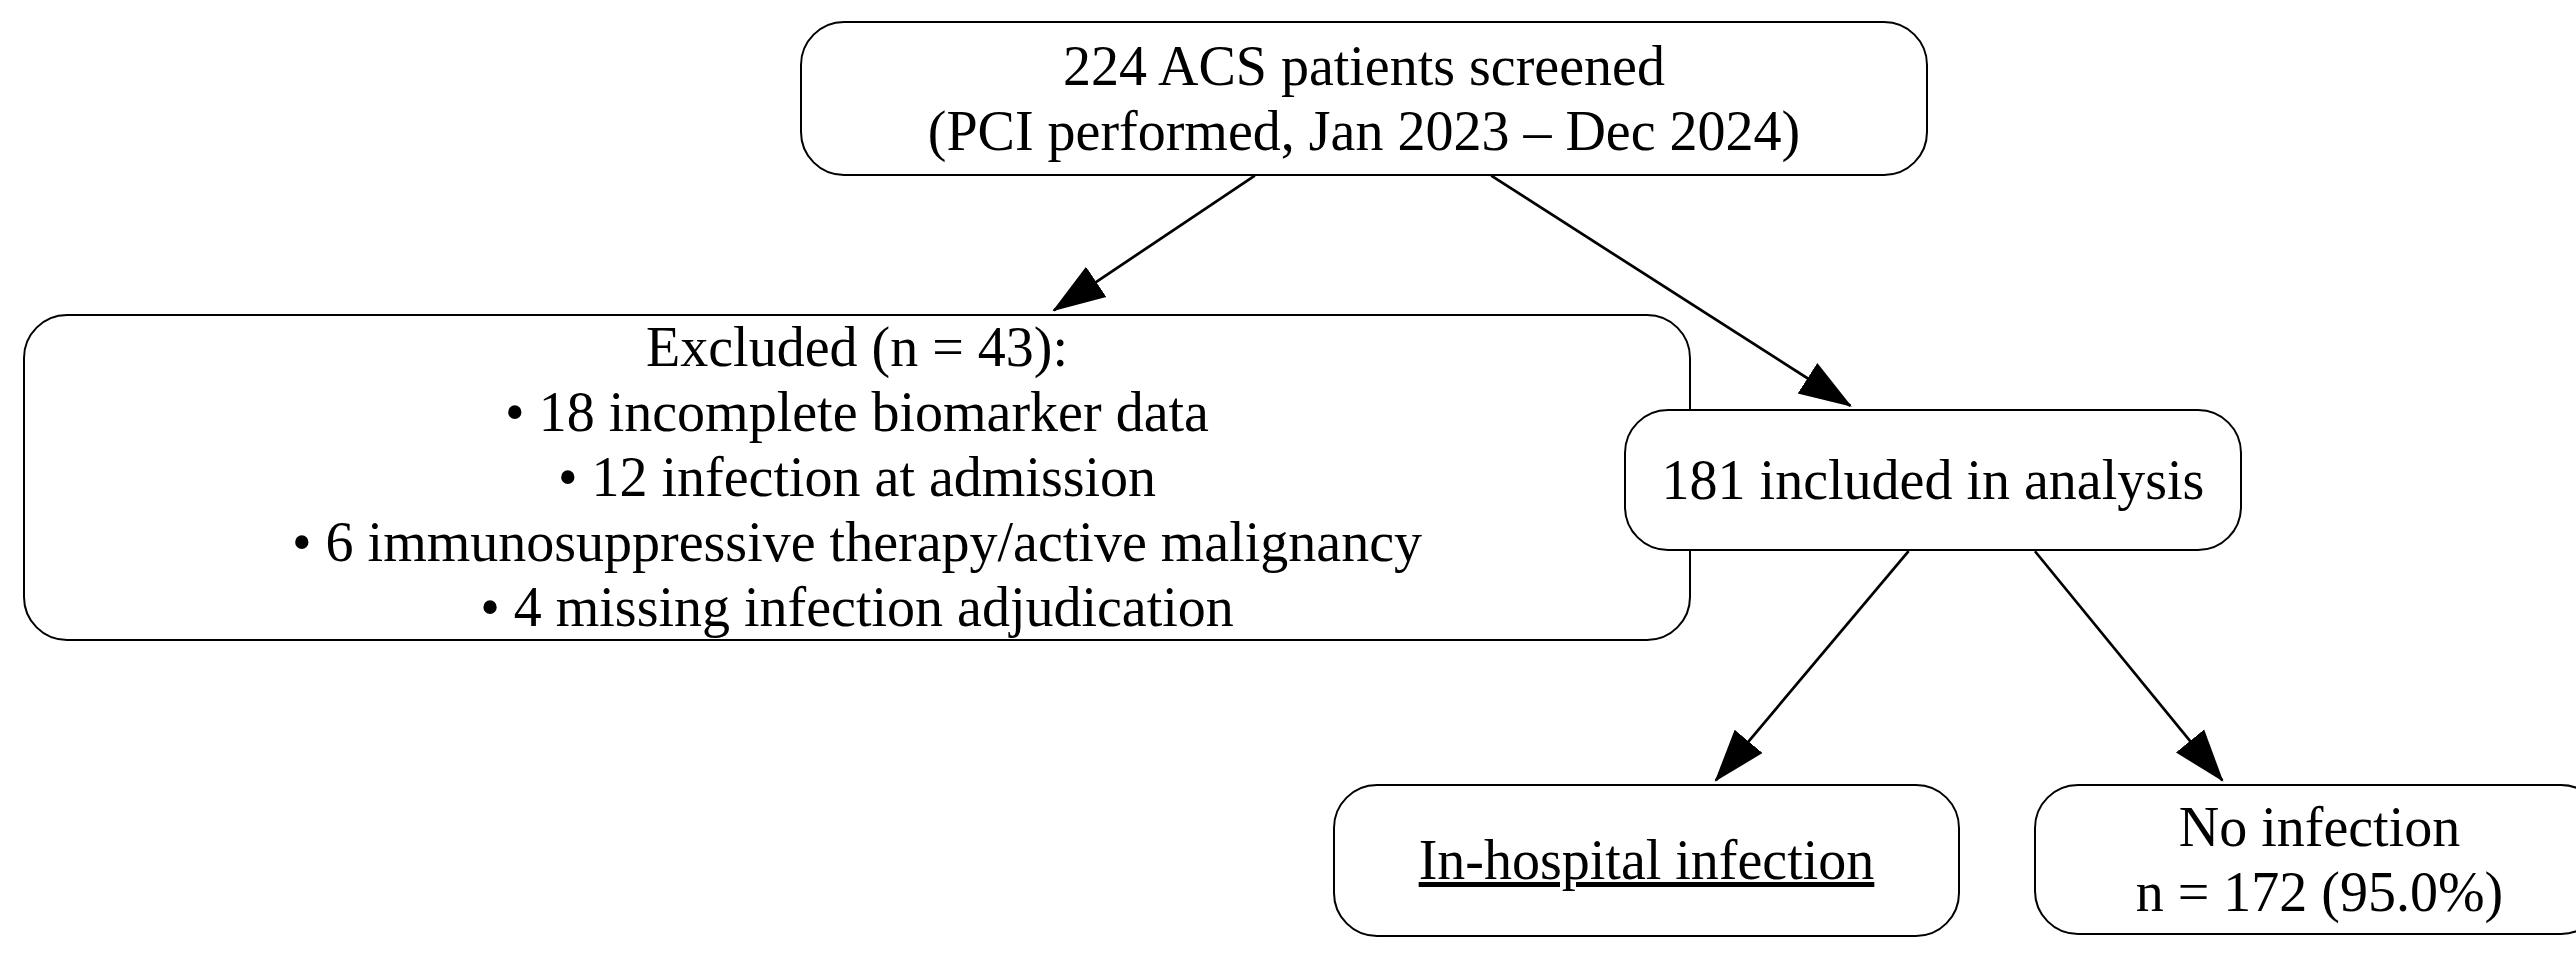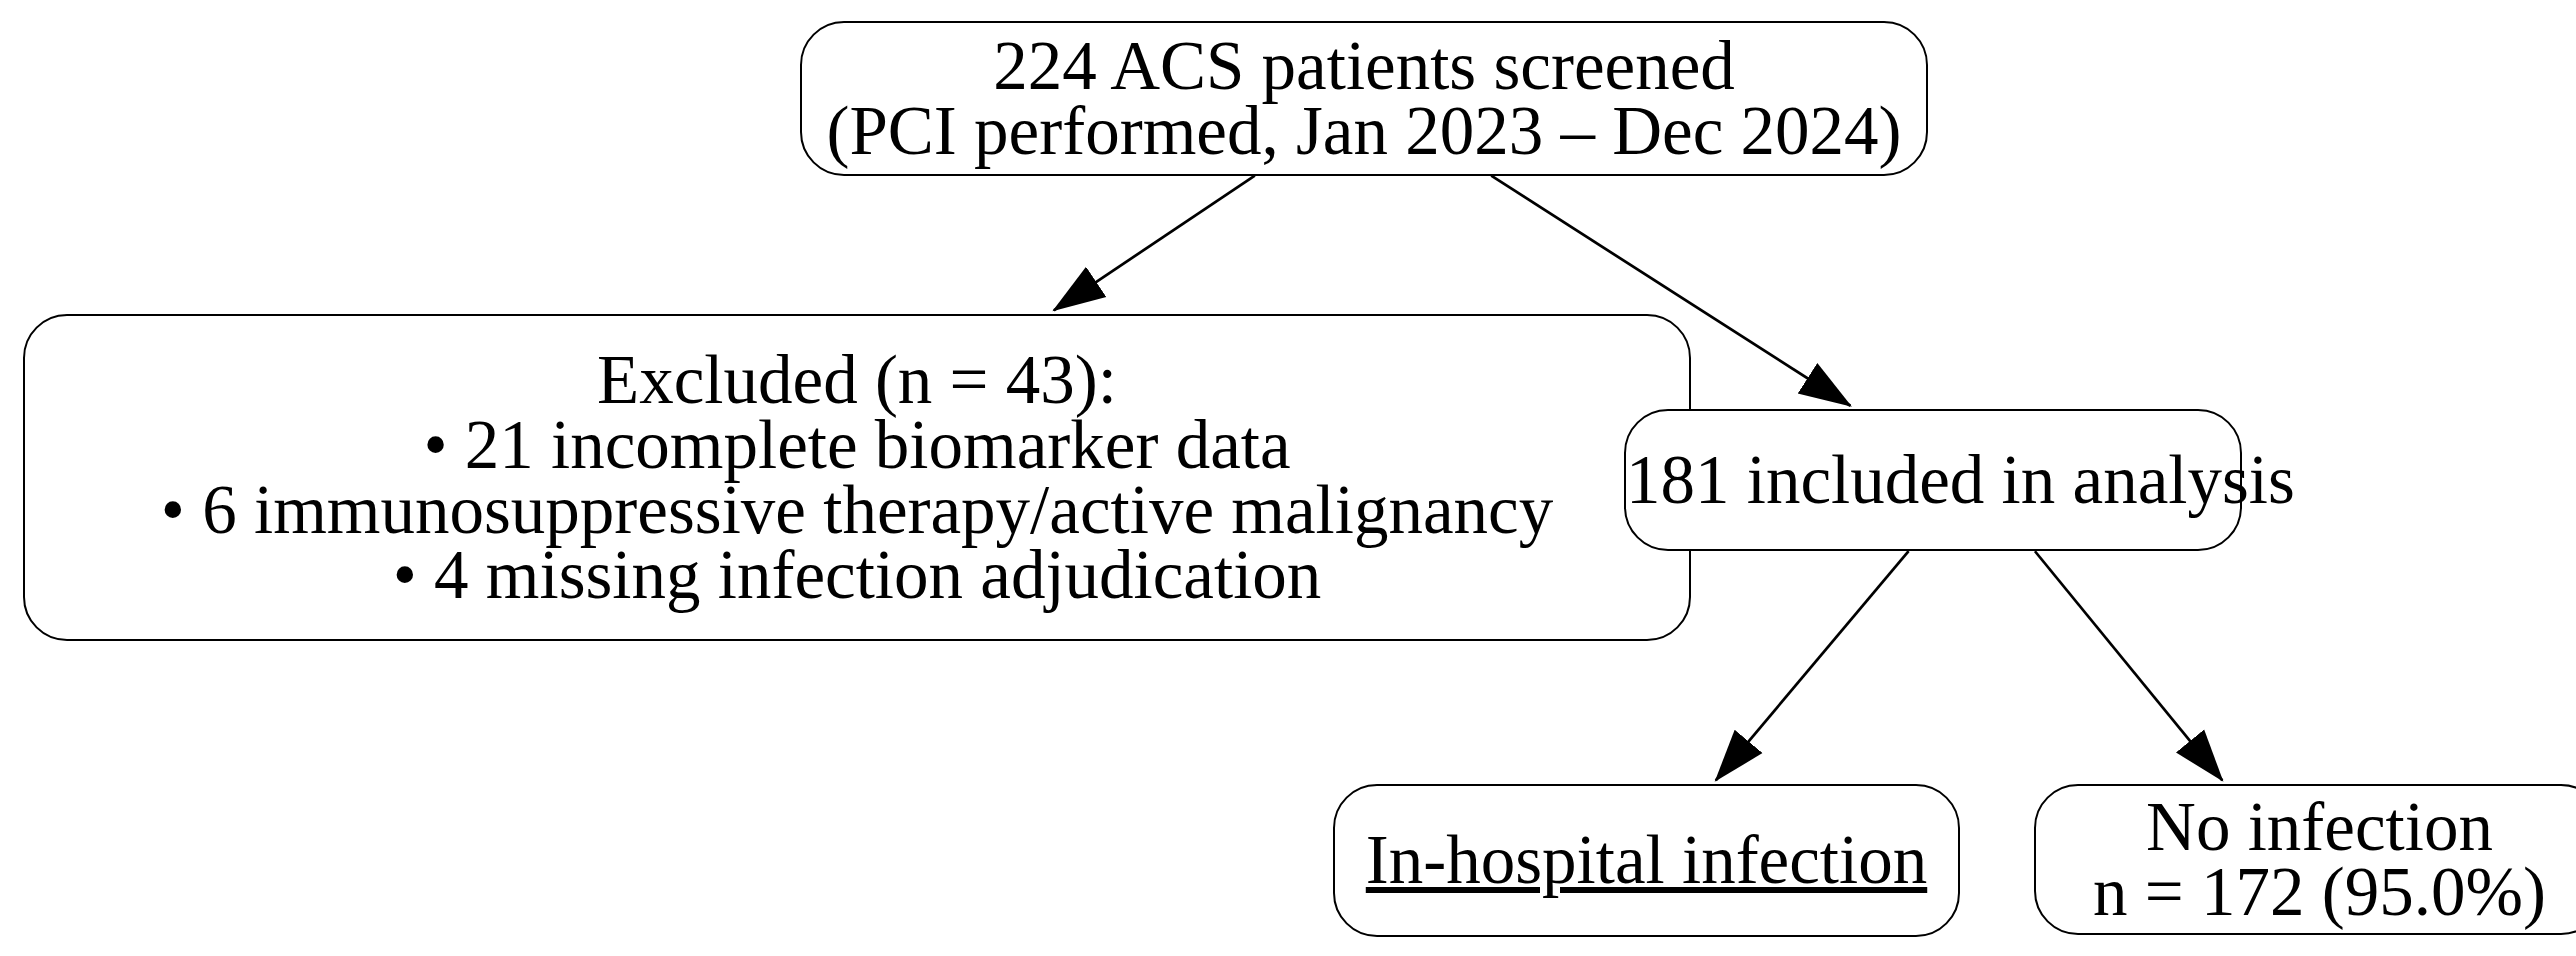--- a/index.html
+++ b/index.html
@@ -28,21 +28,21 @@
     position: absolute;
     box-sizing: border-box;
     background: #ffffff;
     border: 2.7px solid #000000;
     border-radius: 44px;
     display: flex;
     flex-direction: column;
     align-items: center;
     justify-content: center;
     text-align: center;
-    font-size: 69px;
+    font-size: 56px;
     line-height: 65px;
     white-space: nowrap;
   }
   .node .line { width: 100%; }
 
   #node-screened     { left:  800px; top:  21px; width: 1128px; height: 155px; }
   #node-excluded     { left:   23px; top: 314px; width: 1668px; height: 327px; }
   #node-included     { left: 1624px; top: 409px; width:  618px; height: 142px; }
   #node-infection    { left: 1333px; top: 784px; width:  627px; height: 153px; text-decoration: underline; }
   #node-noinfection  { left: 2034px; top: 784px; width:  571px; height: 151px; }
@@ -64,21 +64,22 @@
     <line x1="2238" y1="606" x2="2444" y2="858" stroke="#000000" stroke-width="3" marker-end="url(#arrowhead)"></line>
   </svg>
 
   <div class="node" id="node-screened">
     <div class="line">224 ACS patients screened</div>
     <div class="line">(PCI performed, Jan 2023 – Dec 2024)</div>
   </div>
 
   <div class="node" id="node-excluded">
     <div class="line">Excluded (n = 43):</div>
-    <div class="line">• 21 incomplete biomarker data</div>
+    <div class="line">• 18 incomplete biomarker data</div>
+    <div class="line">• 12 infection at admission</div>
     <div class="line">• 6 immunosuppressive therapy/active malignancy</div>
     <div class="line">• 4 missing infection adjudication</div>
   </div>
 
   <div class="node" id="node-included">
     <div class="line">181 included in analysis</div>
   </div>
 
   <div class="node" id="node-infection">
     <div class="line">In-hospital infection</div>

